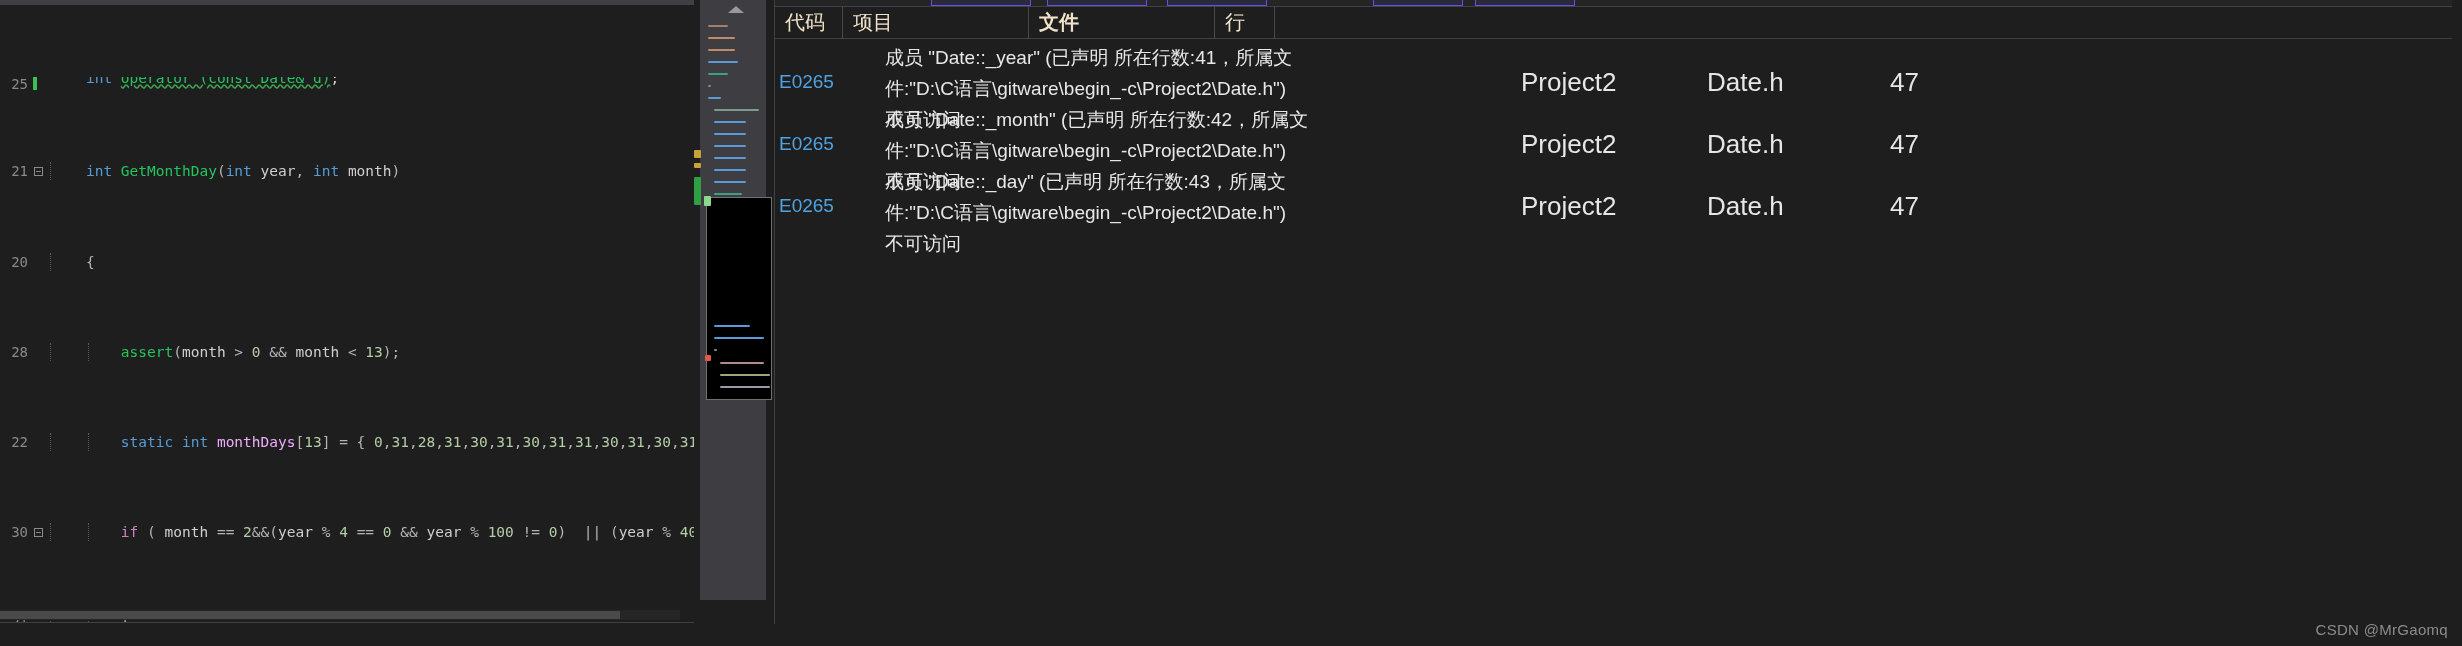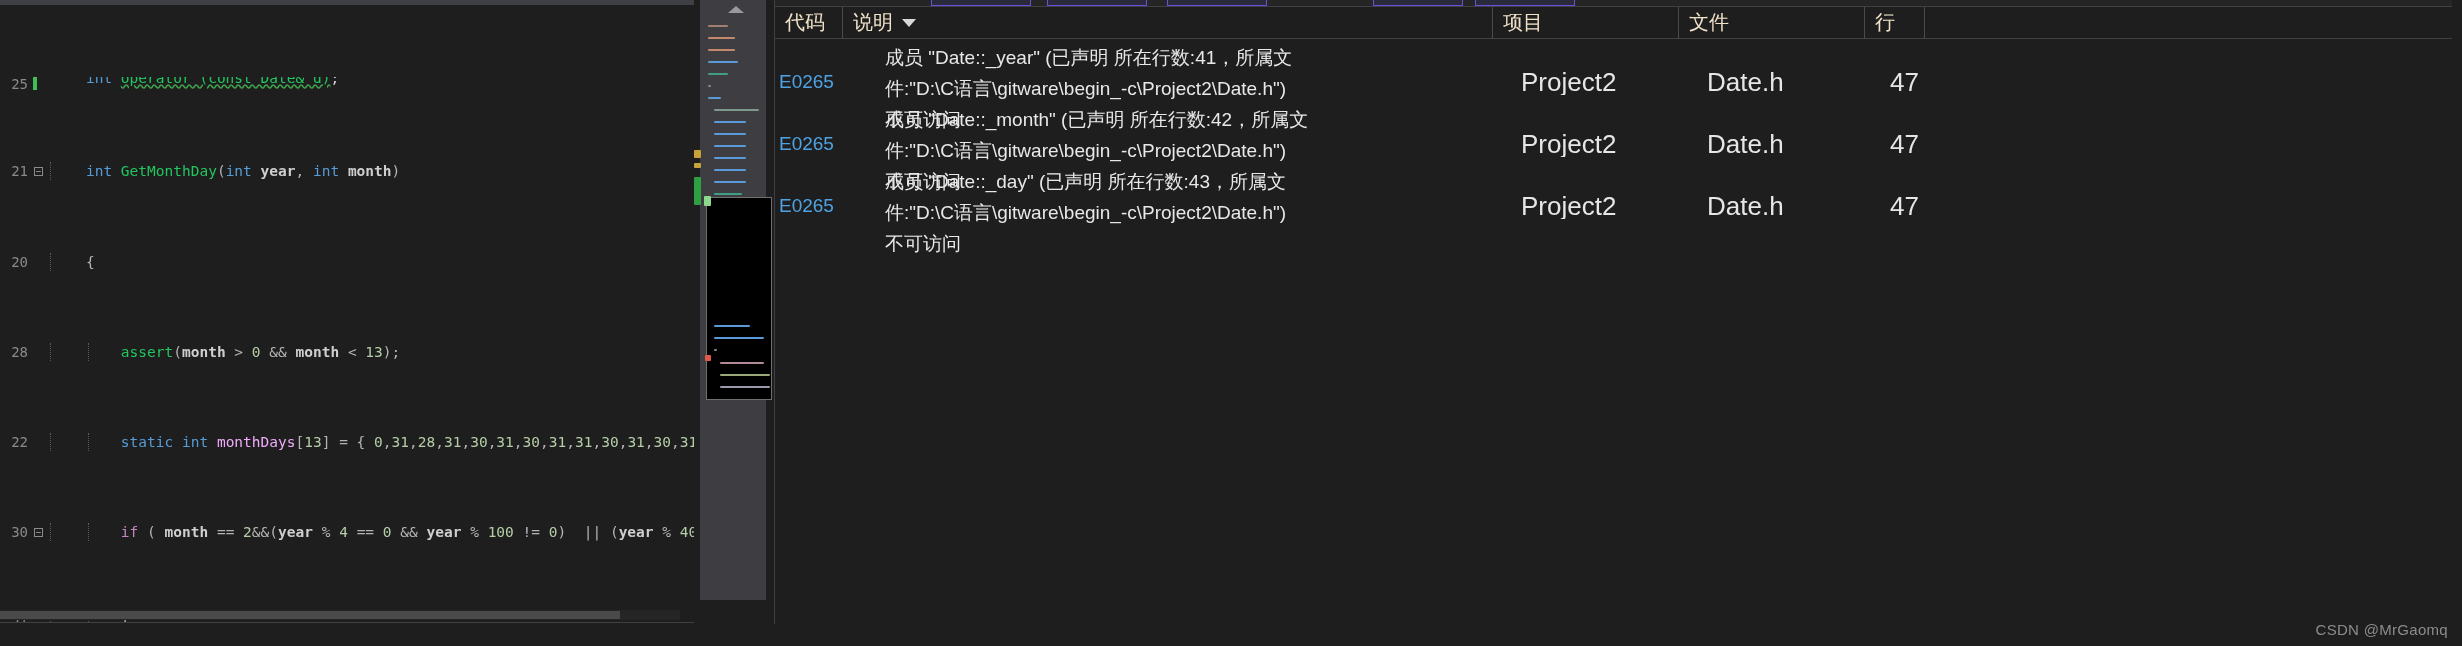--- a/index.html
+++ b/index.html
@@ -88,21 +88,21 @@
     display: inline-block;
     padding-left: 4px;
     white-space: pre;
     flex: 1 1 auto;
   }
   
   .t-kw   { color: #569cd6; }
   .t-fn   { color: #22c55e; }
   .t-var  { color: #f0abfc; }
   .t-plain{ color: #d4d4d4; }
-  .t-id   { color: #cfcfcf; font-weight: bold; }
+  .t-id   { color: #cfcfcf; }
   .t-num  { color: #b5cea8; }
   .t-op   { color: #b4b4b4; }
   .t-macro{ color: #c586c0; }
 
   .squiggle-green {
     text-decoration: underline;
     text-decoration-style: wavy;
     text-decoration-color: #3fa34d;
   }
 
@@ -229,21 +229,21 @@
     align-items: center;
     padding-left: 10px;
     border-right: 1px solid #4a4a4a;
     color: #efe2c8;
     font-size: 20px;
     white-space: nowrap;
   }
   #ch-code { width: 68px; }
   #ch-desc { width: 650px; position: relative; }
   #ch-proj { width: 186px; }
-  #ch-file { width: 186px; }
+  #ch-file { width: 186px; font-weight: bold; }
   #ch-line { width: 60px; }
   #ch-tail { flex: 1 1 auto; border-right: none; }
   .sort-caret {
     display: inline-block;
     margin-left: 9px;
     width: 0; height: 0;
     border-left: 7px solid transparent;
     border-right: 7px solid transparent;
     border-top: 8px solid #d8d8d8;
   }
@@ -509,24 +509,20 @@
       <div class="toolbar-chip" id="chip-2"></div>
       <div class="toolbar-chip" id="chip-3"></div>
       <div class="toolbar-chip" id="chip-4"></div>
       <div class="toolbar-chip" id="chip-5"></div>
     </div>
 
     <div id="errorlist-header">
       <div class="col-head" id="ch-code">
         <span>代码</span>
       </div>
-      <div class="col-head" id="ch-desc">
-        <span>说明</span>
-        <span class="sort-caret"></span>
-      </div>
       <div class="col-head" id="ch-proj">
         <span>项目</span>
       </div>
       <div class="col-head" id="ch-file">
         <span>文件</span>
       </div>
       <div class="col-head" id="ch-line">
         <span>行</span>
       </div>
       <div class="col-head" id="ch-tail"></div>

